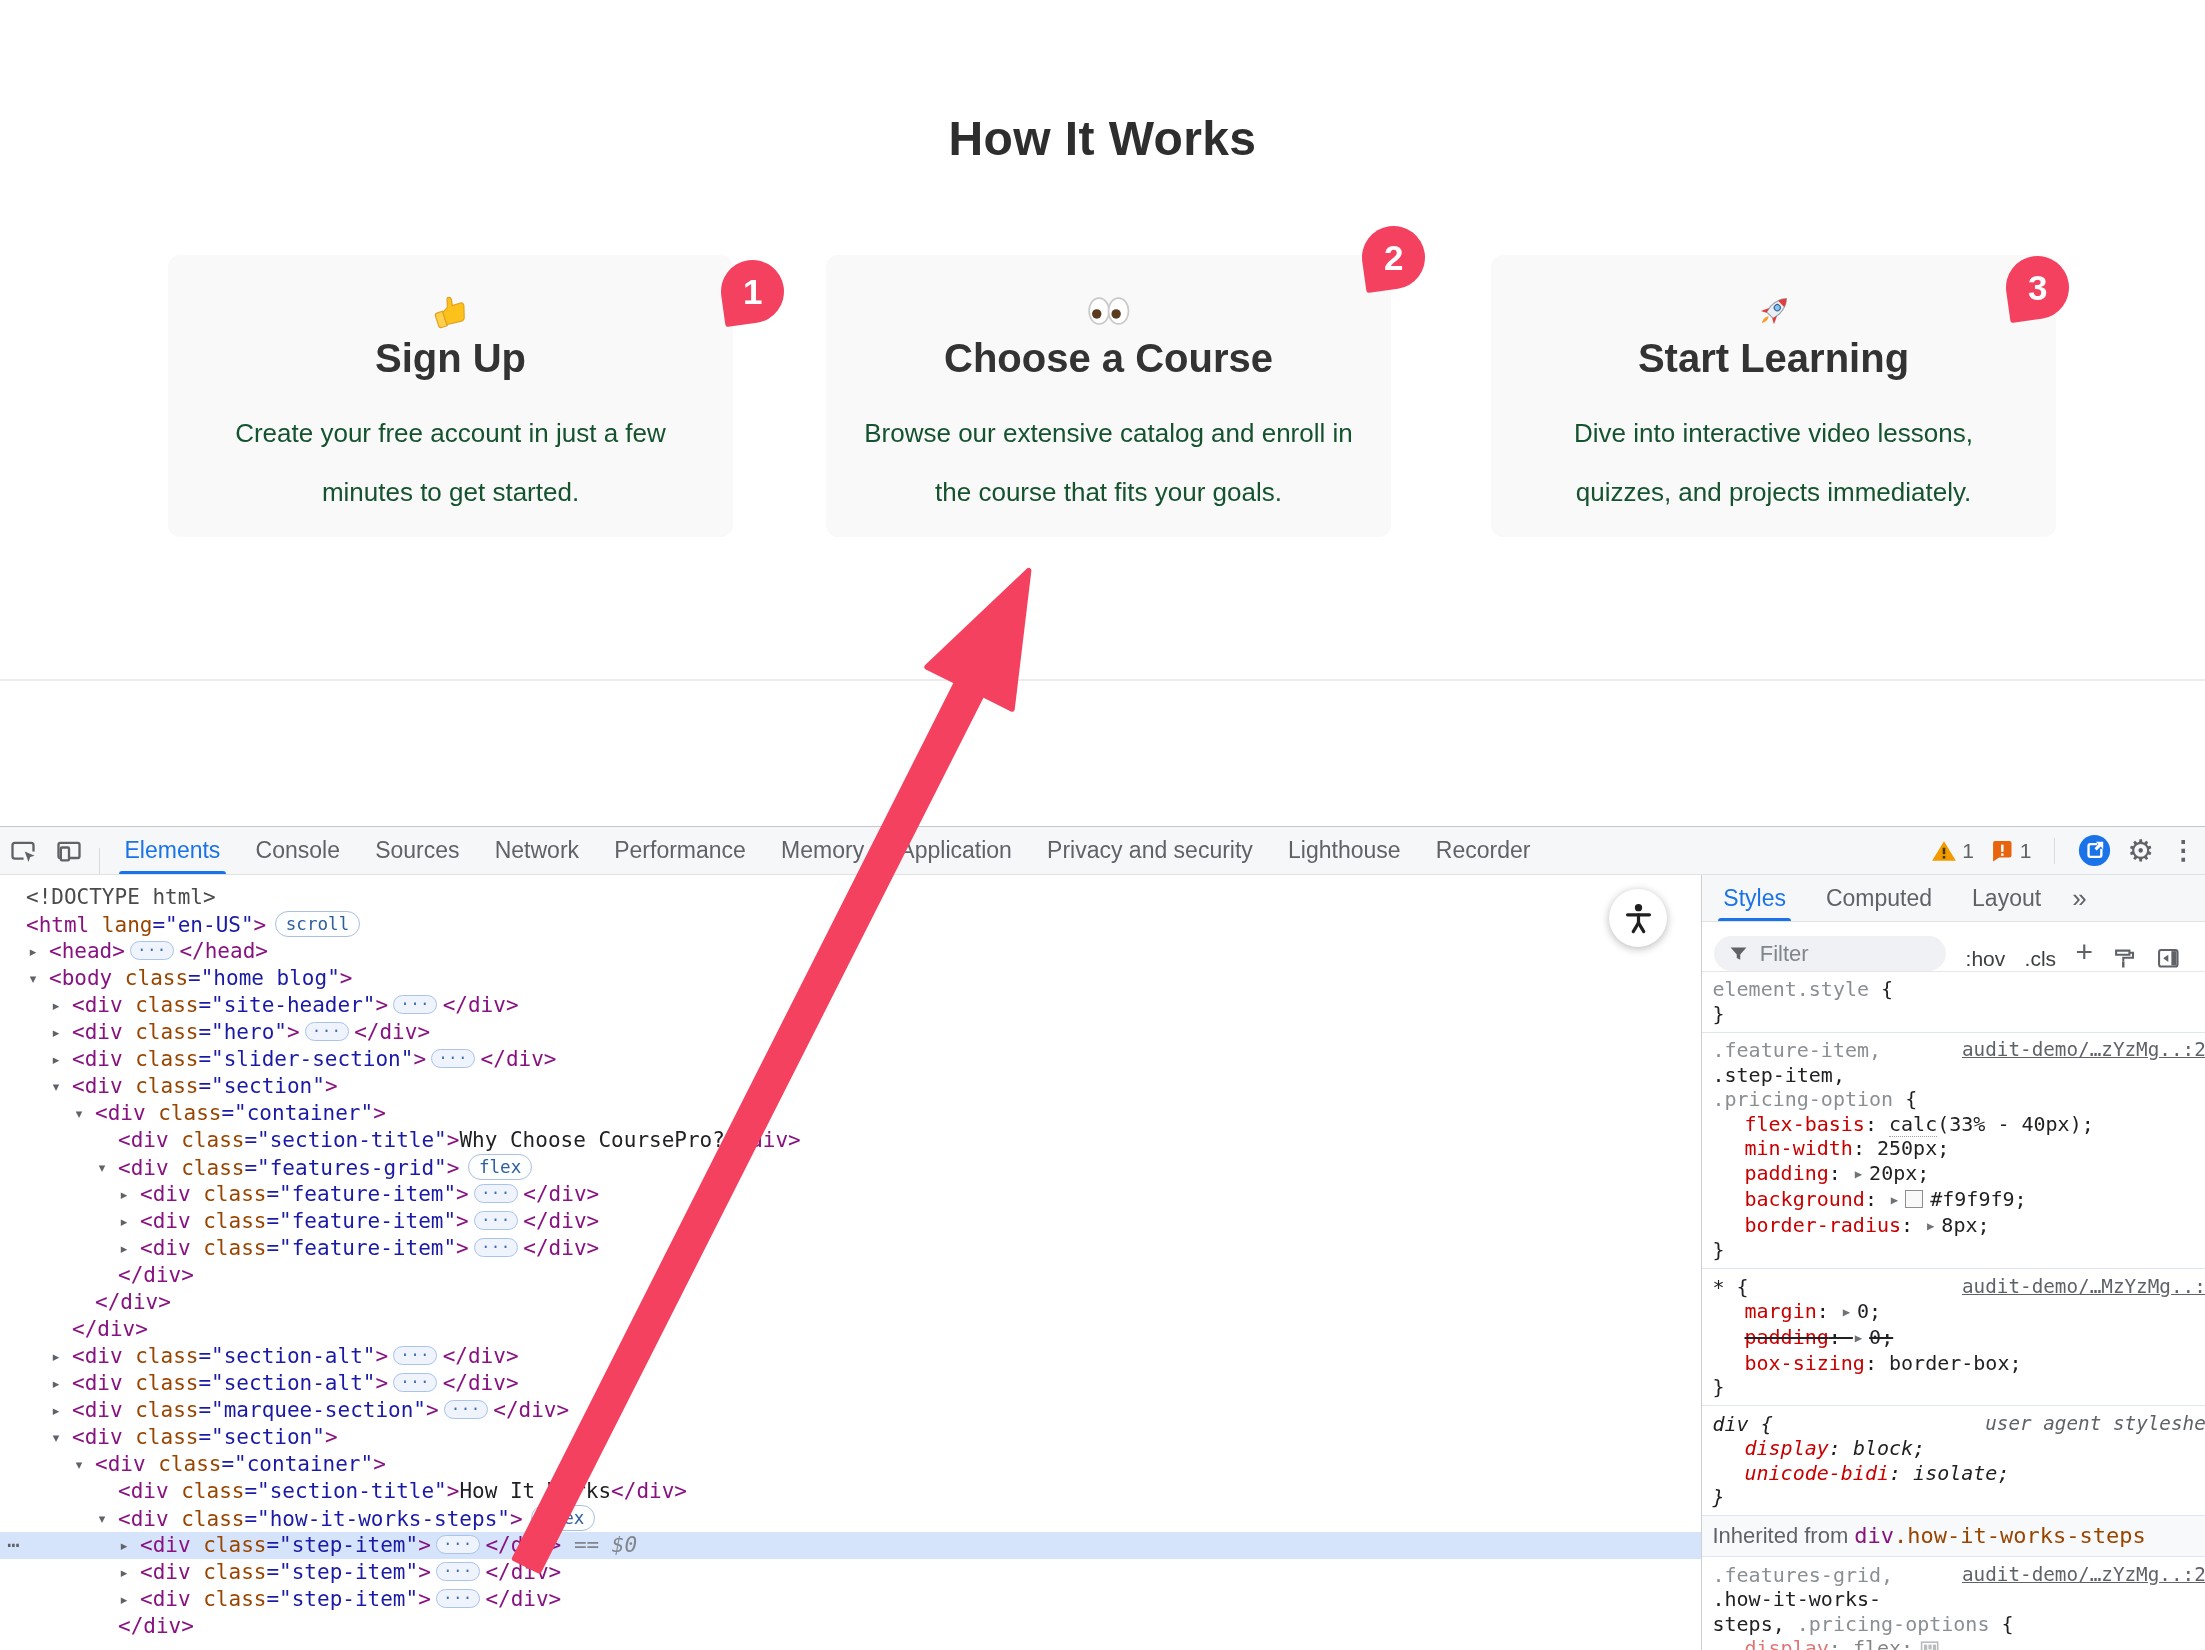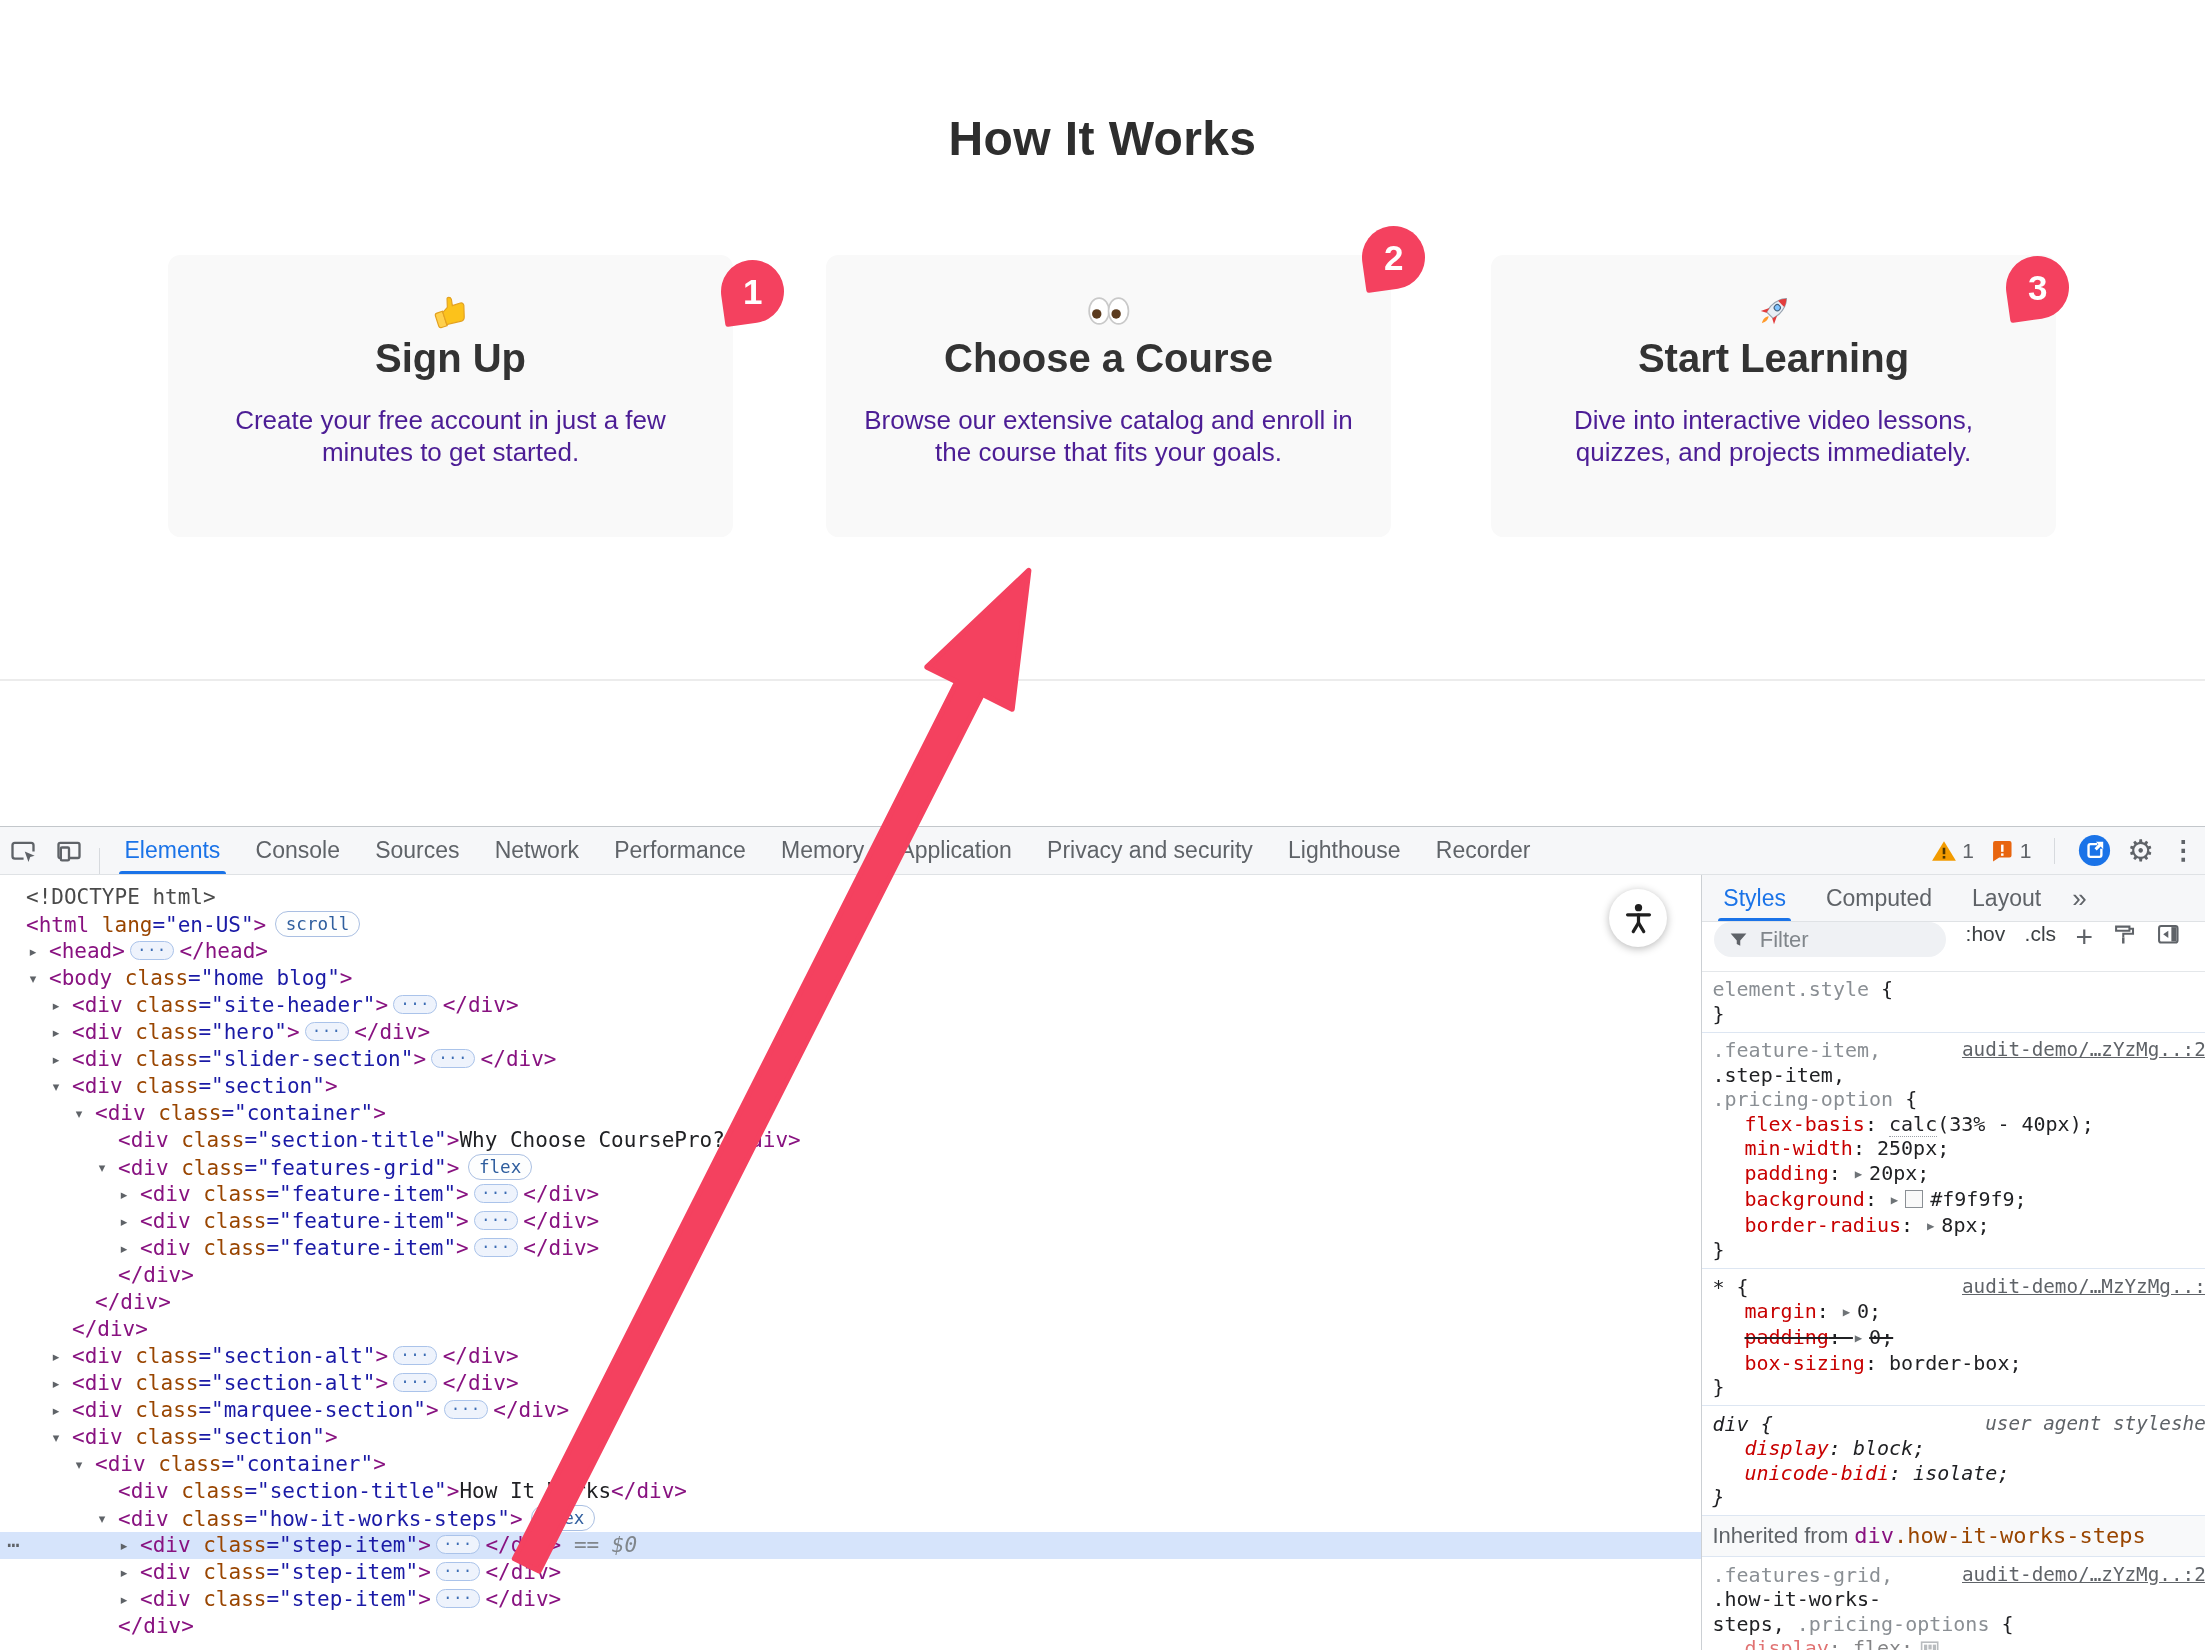--- a/index.html
+++ b/index.html
@@ -8,21 +8,21 @@
   .stage{position:absolute;inset:0;}
 
   
   .hero-title{position:absolute;top:111px;left:0;width:100%;text-align:center;
     font-size:48px;font-weight:800;color:#2e2e2e;letter-spacing:0.4px;}
   .card{position:absolute;top:255px;width:565px;height:282px;background:var(--cardbg,#f9f9f9);
     border-radius:12.3px;text-align:center;}
   .c1{left:168px}.c2{left:826px}.c3{left:1491px}
   .card .emoji{margin-top:33px;height:46px;display:flex;align-items:center;justify-content:center;}
   .card h3{margin:2px 0 0;font-size:40px;font-weight:700;color:#333;}
-  .card p{margin:23px auto 0;width:492px;font-size:26px;line-height:32px;color:#4c1d95;}
+  .card p{margin:23px auto 0;width:492px;font-size:26px;line-height:59px;color:#14532d;}
 
   .badge{position:absolute;width:63px;height:63px;background:var(--accent,#f4415f);
     border-radius:50% 50% 50% 2.6px;transform:rotate(-8deg);display:flex;align-items:center;
     justify-content:center;z-index:6;}
   .badge span{transform:rotate(8deg);color:#fff;font-size:35px;font-weight:bold;}
   .b1{left:721px;top:260px}.b2{left:1362px;top:226px}.b3{left:2006px;top:256px}
   .hairline{position:absolute;top:679px;left:0;width:100%;height:1.8px;background:#ececec;}
 
   
   #arrow{position:absolute;left:0;top:0;width:2205px;height:1650px;z-index:50;pointer-events:none;}
@@ -67,21 +67,21 @@
     background:#fff;box-shadow:0 1.8px 8.8px rgba(0,0,0,.28);display:flex;align-items:center;justify-content:center;}
 
   
   .sp-tabs{height:46px;border-bottom:0.9px solid #dfe2e5;background:#f6f7f9;display:flex;
     align-items:center;padding-left:5.3px;font-size:23px;color:#5f6368;gap:8px;}
   .sp-tab{padding:0 16px;height:46px;line-height:46px;position:relative;}
   .sp-tab.active{color:#1a73e8;}
   .sp-tab.active::after{content:"";position:absolute;left:10.5px;right:10.5px;bottom:0;height:3.5px;
     background:#1a73e8;border-radius:3.5px 3.5px 0 0;}
   .sp-more{margin-left:7px;font-size:26px;color:#5f6368;}
-  .sp-filter{height:49px;border-bottom:0.9px solid #e4e7ea;display:flex;align-items:flex-start;
+  .sp-filter{height:49px;border-bottom:0.9px solid #e4e7ea;display:flex;align-items:flex-end;
     padding:0 12.3px;gap:19.3px;background:#fff;}
   .f-pill{width:204px;height:35px;border-radius:17.6px;background:#eff1f4;color:#80868b;
     display:flex;align-items:center;padding:0 14px;font-size:22px;gap:10.5px;flex:none;}
   .f-btn{color:#3c4043;font-size:21px;}
   .f-plus{color:#5f6368;font-size:30px;position:relative;top:-1.8px;}
   .f-ico{display:flex;align-items:center;}
 
   .sections{font-family:"DejaVu Sans Mono",monospace;font-size:20px;color:#202124;width:527px;}
   .sec{padding:5.3px 0 5.3px 10.5px;border-bottom:0.9px solid #dde6f2;overflow:hidden;}
   .sline{line-height:24.6px;white-space:nowrap;}

